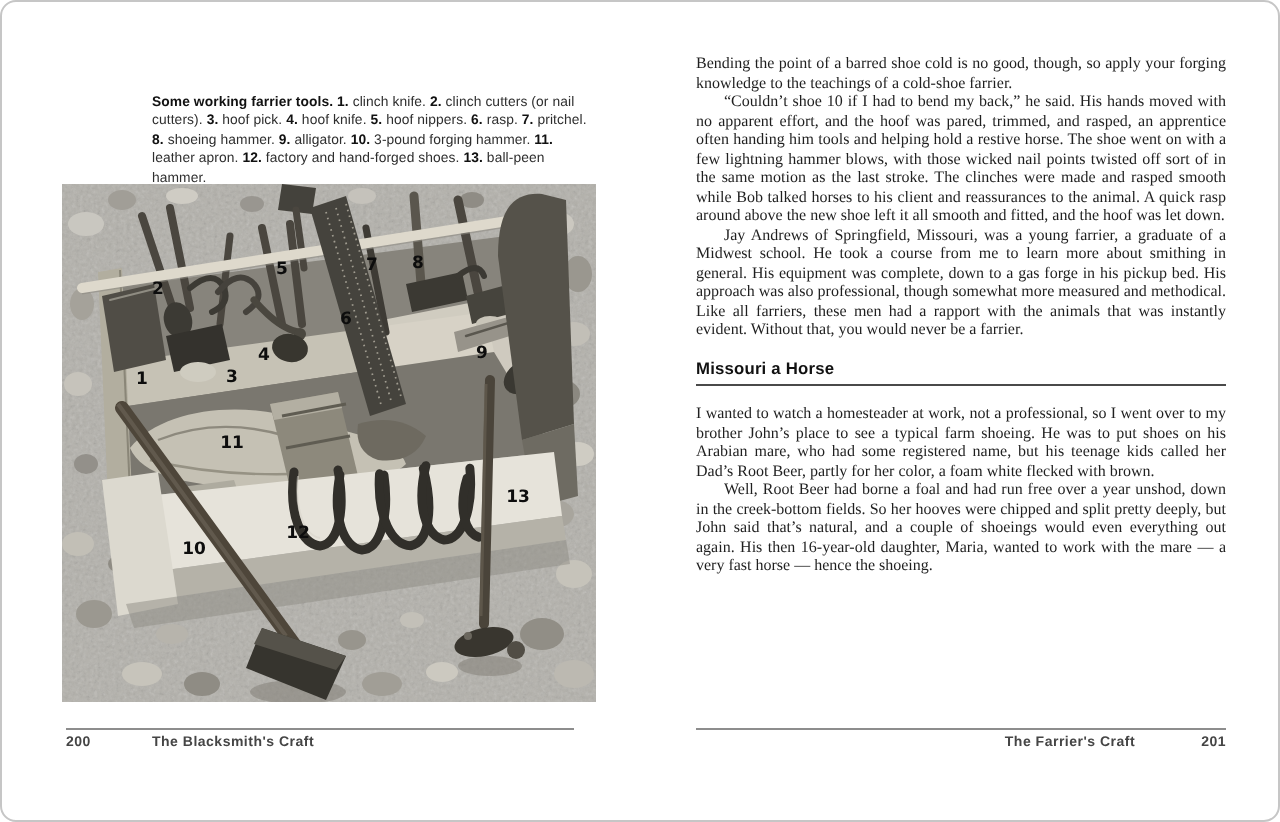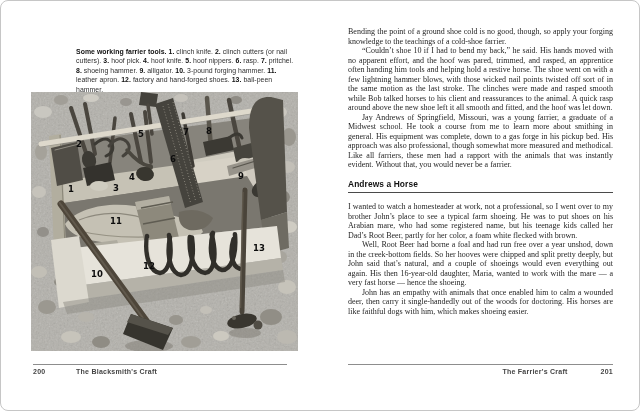--- a/index.html
+++ b/index.html
@@ -231,27 +231,26 @@
       </svg>
     </div>
 
     <div class="footer-rule footer-rule-left"></div>
     <div class="footer-text fol-num">200</div>
     <div class="footer-text fol-title">The Blacksmith's Craft</div>
   </div>
 
   <div class="page page-right">
     <div class="text-column" id="text-column">
-        <p>Bending the point of a ground shoe cold is no good, though, so apply your forging knowledge to the teachings of a cold-shoe farrier.</p>
+        <p>Bending the point of a barred shoe cold is no good, though, so apply your forging knowledge to the teachings of a cold-shoe farrier.</p>
         <p class="indent">“Couldn’t shoe 10 if I had to bend my back,” he said. His hands moved with no apparent effort, and the hoof was pared, trimmed, and rasped, an apprentice often handing him tools and helping hold a restive horse. The shoe went on with a few lightning hammer blows, with those wicked nail points twisted off sort of in the same motion as the last stroke. The clinches were made and rasped smooth while Bob talked horses to his client and reassurances to the animal. A quick rasp around above the new shoe left it all smooth and fitted, and the hoof was let down.</p>
         <p class="indent">Jay Andrews of Springfield, Missouri, was a young farrier, a graduate of a Midwest school. He took a course from me to learn more about smithing in general. His equipment was complete, down to a gas forge in his pickup bed. His approach was also professional, though somewhat more measured and methodical. Like all farriers, these men had a rapport with the animals that was instantly evident. Without that, you would never be a farrier.</p>
-        <div class="section-heading">Andrews a Horse</div>
+        <div class="section-heading">Missouri a Horse</div>
         <p>I wanted to watch a homesteader at work, not a professional, so I went over to my brother John’s place to see a typical farm shoeing. He was to put shoes on his Arabian mare, who had some registered name, but his teenage kids called her Dad’s Root Beer, partly for her color, a foam white flecked with brown.</p>
         <p class="indent">Well, Root Beer had borne a foal and had run free over a year unshod, down in the creek-bottom fields. So her hooves were chipped and split pretty deeply, but John said that’s natural, and a couple of shoeings would even everything out again. His then 16-year-old daughter, Maria, wanted to work with the mare — a very fast horse — hence the shoeing.</p>
-        <p class="indent">John has an empathy with animals that once enabled him to calm a wounded deer, then carry it single-handedly out of the woods for doctoring. His horses are like faithful dogs with him, which makes shoeing easier.</p>
       </div>
 
     <div class="footer-rule footer-rule-right" style="left:27px;"></div>
     <div class="footer-right-wrap" style="left:27px;">
       <span>The Farrier's Craft</span>
       <span>201</span>
     </div>
   </div>
 
 </div>

